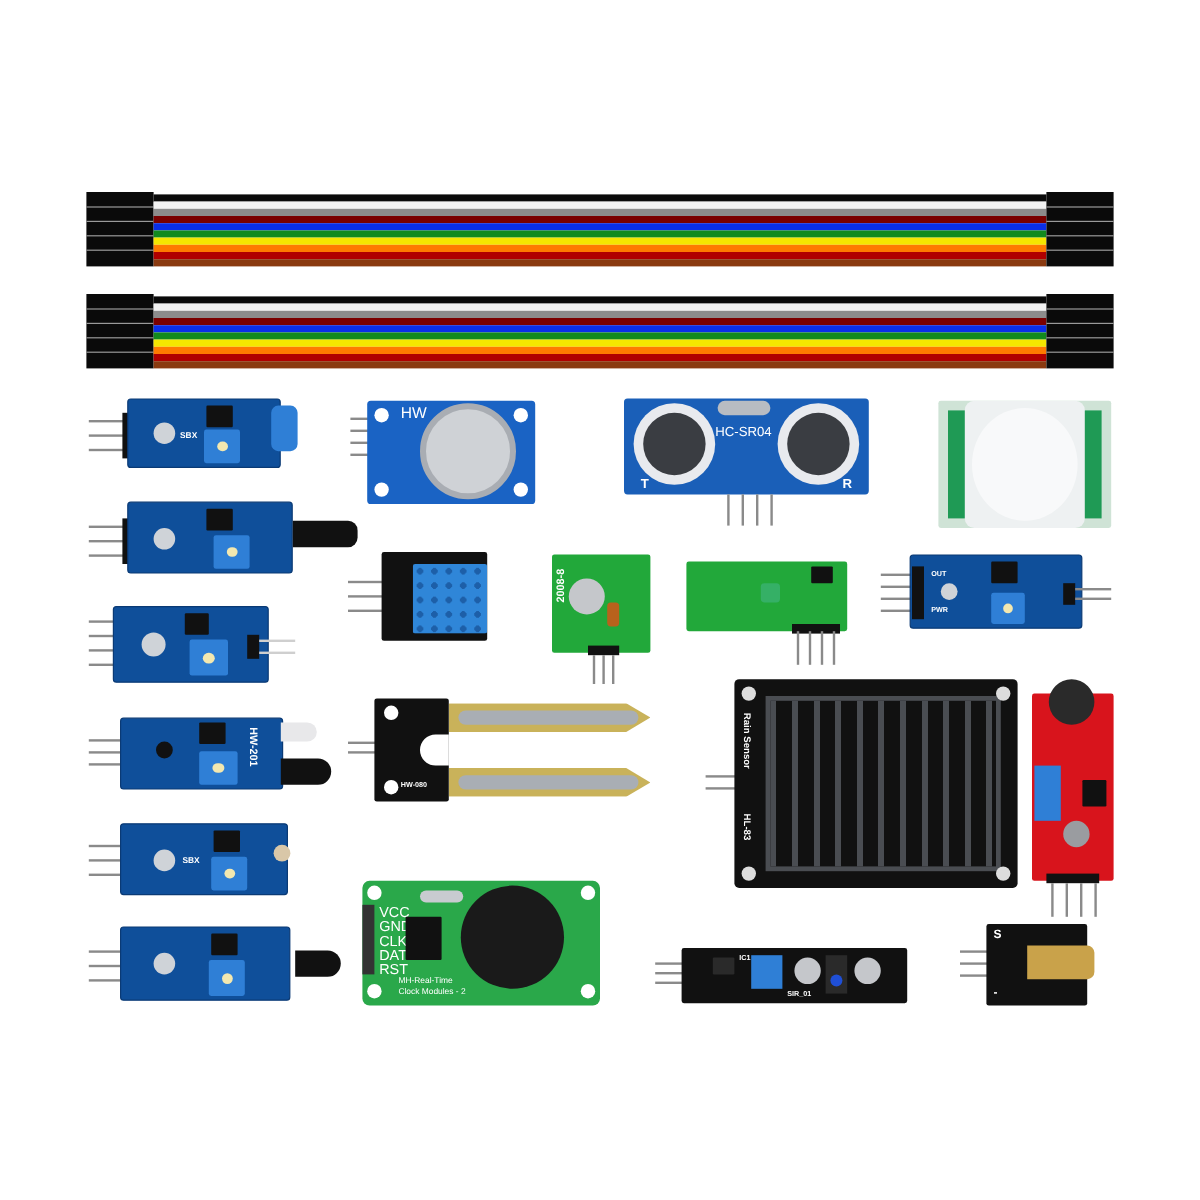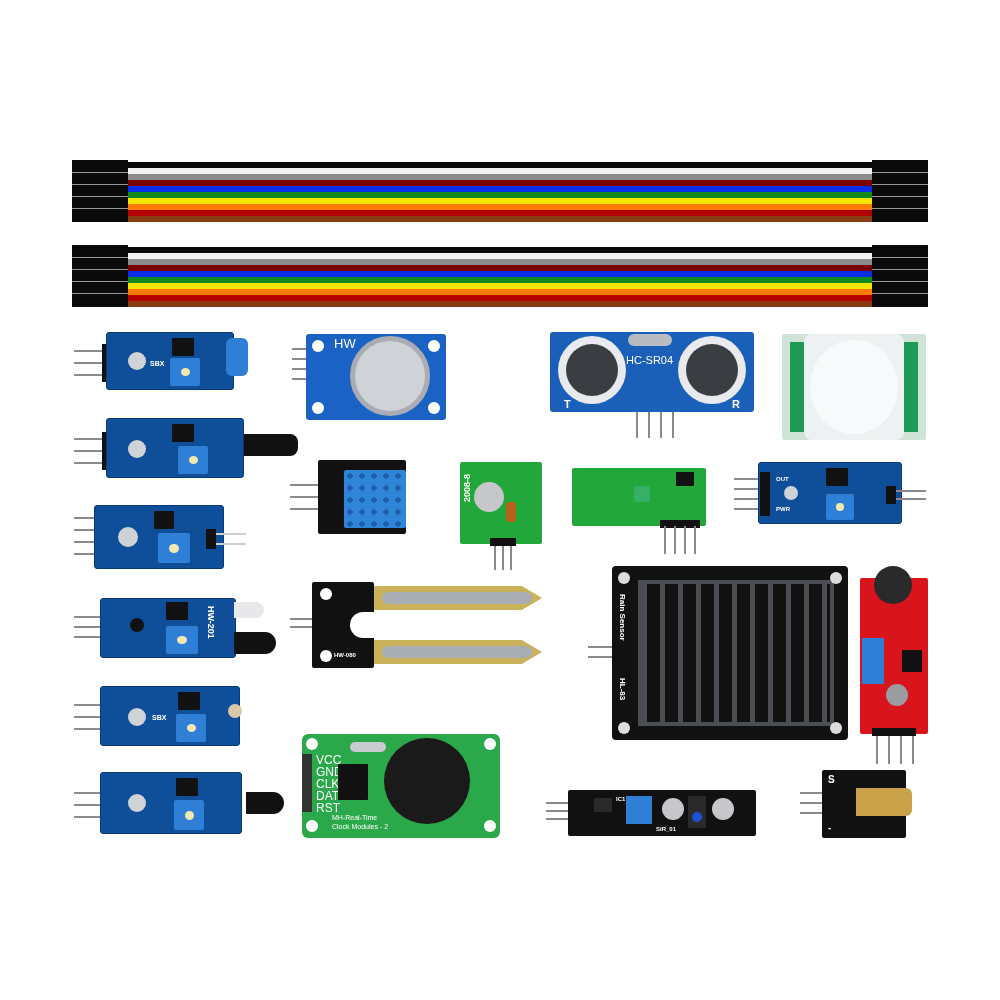--- a/index.html
+++ b/index.html
@@ -158,21 +158,21 @@
     <div class="pin" style="left:0;top:44px;width:16px"></div>
   <div class="abs" style="left:14px;top:0;width:140px;height:86px;background:#1a63c4;border-radius:3px"></div>
   <div class="hole" style="left:20px;top:6px;width:12px;height:12px"></div>
     <div class="hole" style="left:136px;top:6px;width:12px;height:12px"></div>
   <div class="hole" style="left:20px;top:68px;width:12px;height:12px"></div>
     <div class="hole" style="left:136px;top:68px;width:12px;height:12px"></div>
   <div class="abs" style="left:58px;top:2px;width:80px;height:80px;border-radius:50%;background:#cfd2d6;border:5px solid #a9adb3"></div>
   <span class="lbl" style="left:42px;top:2px;font-size:13px;font-weight:normal;">HW</span>
 </div>
 
-<div class="abs" style="left:550px;top:332px;width:205px;height:110px;">
+<div class="abs" style="left:520px;top:332px;width:205px;height:110px;">
   <div class="abs" style="left:0;top:0;width:204px;height:80px;background:#1a5fb8;border-radius:3px"></div>
   <div class="abs" style="left:8px;top:4px;width:68px;height:68px;border-radius:50%;background:#e8eaee;"></div>
   <div class="abs" style="left:16px;top:12px;width:52px;height:52px;border-radius:50%;background:#3a3d42;"></div>
   <div class="abs" style="left:128px;top:4px;width:68px;height:68px;border-radius:50%;background:#e8eaee;"></div>
   <div class="abs" style="left:136px;top:12px;width:52px;height:52px;border-radius:50%;background:#3a3d42;"></div>
   <div class="abs" style="left:78px;top:2px;width:44px;height:12px;border-radius:6px;background:#b8bcc2;"></div>
   <span class="lbl" style="left:76px;top:22px;font-size:11px;font-weight:normal;">HC-SR04</span>
   <span class="lbl" style="left:14px;top:66px;font-size:11px;">T</span>
   <span class="lbl" style="left:182px;top:66px;font-size:11px;">R</span>
   <div class="vpin" style="left:86px;top:80px;height:26px"></div>

